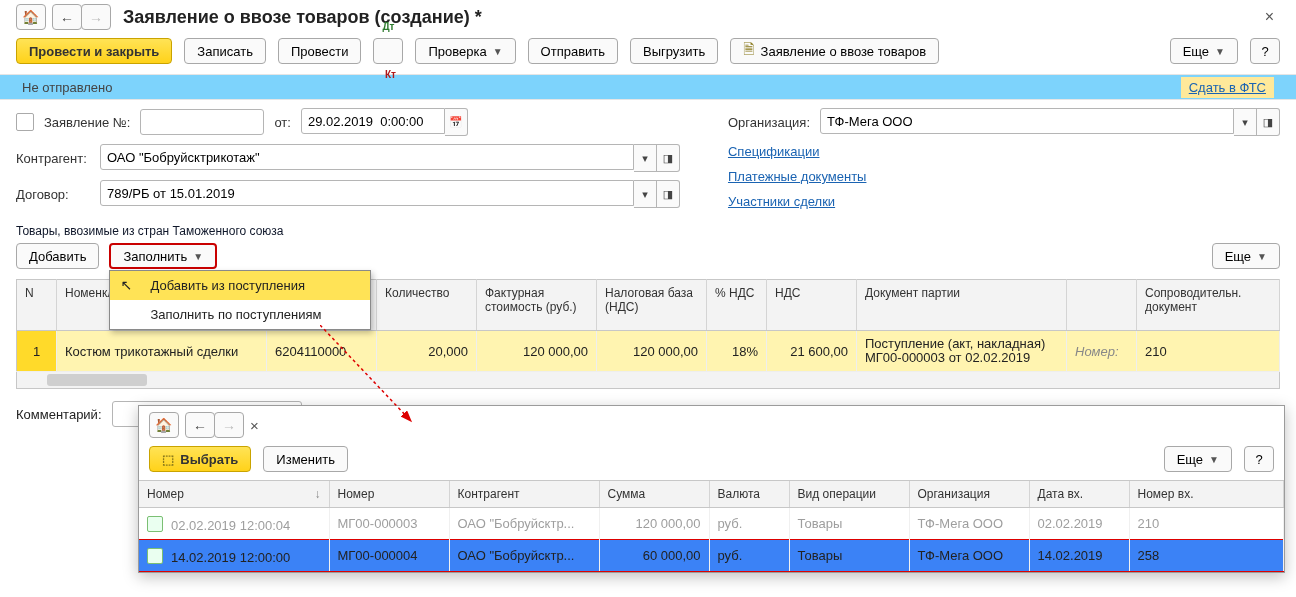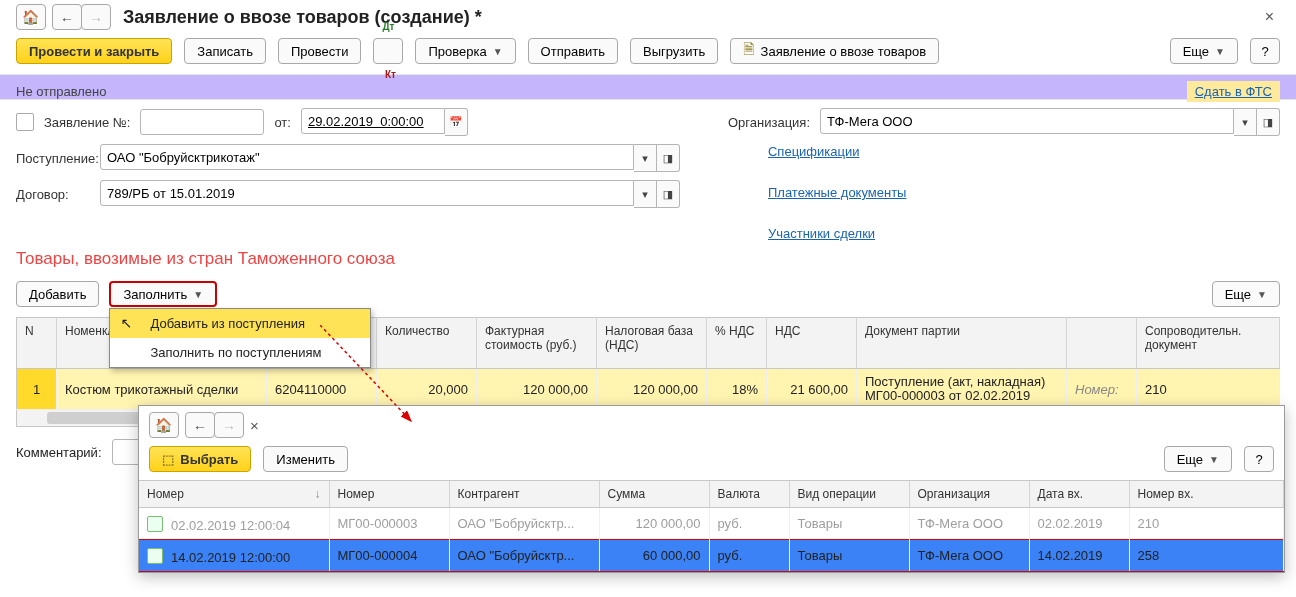--- a/index.html
+++ b/index.html
@@ -3,49 +3,49 @@
 <meta charset="utf-8">
 <style>
   html, body { margin: 0; padding: 0; font-family: Arial, sans-serif; font-size: 13px; color: #222; background: #fff; }
   .page { width: 1296px; height: 597px; position: relative; overflow: hidden; }
 
   
   .btn { display: inline-flex; align-items: center; justify-content: center; height: 26px; padding: 0 12px; border: 1px solid #a8a8a8; border-radius: 4px; background: #fafafa; cursor: pointer; font-size: 13px; gap: 6px; }
   .btn.yellow { background: linear-gradient(#ffe356,#ffd21a); border-color: #c9a300; font-weight: 600; color: #333; }
   .btn .caret { font-size: 10px; color: #555; }
   .icon-btn { width: 30px; padding: 0; }
-  .link { color: #1a63b2; text-decoration: underline; cursor: pointer; font-size: 13px; margin-left: 40px; }
+  .link { color: #1a63b2; text-decoration: underline; cursor: pointer; font-size: 13px; }
 
   
   .title-row { display: flex; align-items: center; padding: 4px 16px 6px 16px; }
   .title-row .title { font-size: 18px; font-weight: 600; margin-left: 12px; flex: 1; }
   .title-row .close-x { font-size: 16px; color: #555; cursor: pointer; padding: 2px 6px; }
   .tb-row { display: flex; align-items: center; gap: 12px; padding: 2px 16px 10px 16px; }
   .tb-row .spacer { flex: 1; }
 
   
-  .status-bar { display: flex; align-items: flex-end; height: 24px; padding: 0 16px; background: #c4b5fd; border-top: 1px solid #e5e5e5; border-bottom: 1px solid #e5e5e5; font-size: 13px; color: #444; }
+  .status-bar { display: flex; align-items: center; height: 24px; padding: 0 22px; background: #7dd3fc; border-top: 1px solid #e5e5e5; border-bottom: 1px solid #e5e5e5; font-size: 13px; color: #444; }
   .status-bar .r { margin-left: auto; }
   .status-bar .r a { background: #ffe99a; padding: 3px 8px; }
 
   
   .form-area { padding: 8px 16px 4px 16px; }
   .form-row { display: flex; align-items: center; gap: 10px; margin-bottom: 8px; }
   .form-row label { font-size: 13px; color: #333; }
   .input { height: 24px; border: 1px solid #b5b5b5; border-radius: 3px; padding: 0 6px; font-size: 13px; background: #fff; }
   .input-group { display: inline-flex; }
   .input-group .input { border-radius: 3px 0 0 3px; }
   .input-group .ig-btn { width: 22px; height: 26px; border: 1px solid #b5b5b5; border-left: none; display: inline-flex; align-items: center; justify-content: center; background: #fafafa; cursor: pointer; font-size: 11px; color: #444; }
   .input-group .ig-btn:last-child { border-radius: 0 3px 3px 0; }
   .col-left { width: 740px; }
   .col-right { flex: 1; }
   .two-col { display: flex; gap: 12px; }
-  .link-stack { display: flex; flex-direction: column; gap: 26px; margin-top: 2px; }
-
-  .section-title { color: #ef4444; font-size: 17px; margin: 8px 0 12px 0; }
+  .link-stack { display: flex; flex-direction: column; gap: 10px; margin-top: 2px; }
+
+  .section-title { color: #0f172a; font-size: 12px; margin: 8px 0 5px 0; }
 
   .table-toolbar { display: flex; align-items: center; gap: 10px; }
   .table-toolbar .spacer { flex: 1; }
   .fill-wrap { position: relative; }
   .fill-btn { border: 2px solid #c90000 !important; }
   .dropdown { position: absolute; left: 0; top: 27px; width: 260px; background: #fff; border: 1px solid #8a8a8a; box-shadow: 2px 3px 6px rgba(0,0,0,0.25); z-index: 5; }
   .dropdown .dd-item { padding: 7px 14px 7px 40px; font-size: 13px; color: #222; position: relative; cursor: pointer; }
   .dropdown .dd-item.hover { background: #ffe356; }
   .dropdown .cursor { position: absolute; left: 10px; top: 6px; font-size: 14px; }
 
@@ -141,28 +141,28 @@
 
 <div class="form-area">
   <div class="two-col">
     <div class="col-left">
       <div class="form-row">
         <span style="width:16px;height:16px;border:1px solid #aaa;background:#fff;display:inline-block;border-radius:2px"></span>
         <label>Заявление №:</label>
         <input class="input" style="width: 110px;" value="">
         <label>от:</label>
         <span class="input-group">
-          <input class="input" style="width: 130px; text-decoration: underline;" value="29.02.2019  0:00:00">
+          <input class="input" style="width: 130px;" value="29.02.2019  0:00:00">
           <span class="ig-btn">
                 <span>📅</span>
               </span>
         </span>
       </div>
       <div class="form-row">
-        <label style="width:74px">Поступление:</label>
+        <label style="width:74px">Контрагент:</label>
         <span class="input-group" style="flex:1">
           <input class="input" style="width: 520px;" value="ОАО &quot;Бобруйсктрикотаж&quot;">
           <span class="ig-btn">▾</span>
           <span class="ig-btn">◨</span>
         </span>
       </div>
       <div class="form-row">
         <label style="width:74px">Договор:</label>
         <span class="input-group" style="flex:1">
           <input class="input" style="width: 520px;" value="789/РБ от 15.01.2019">

